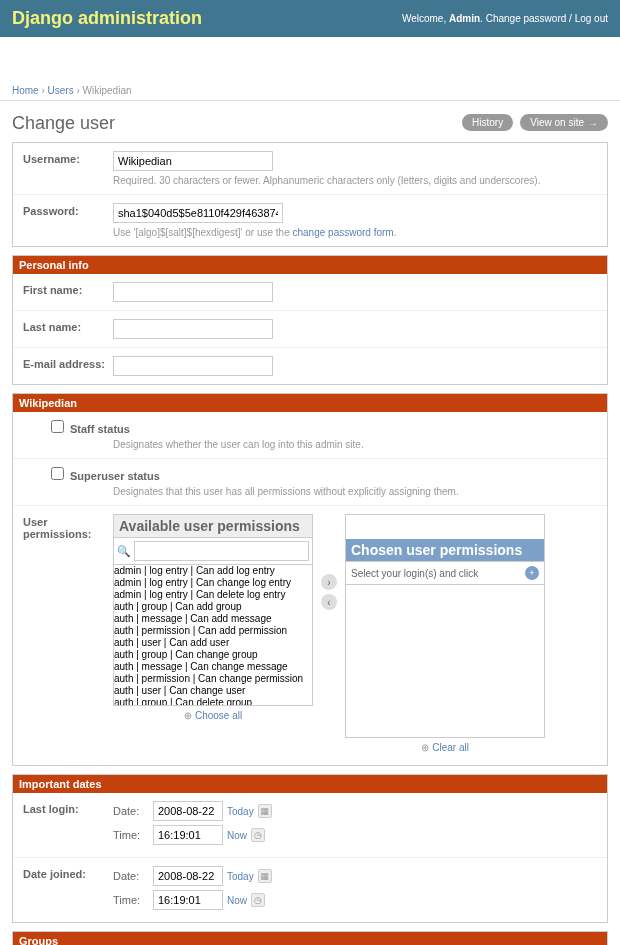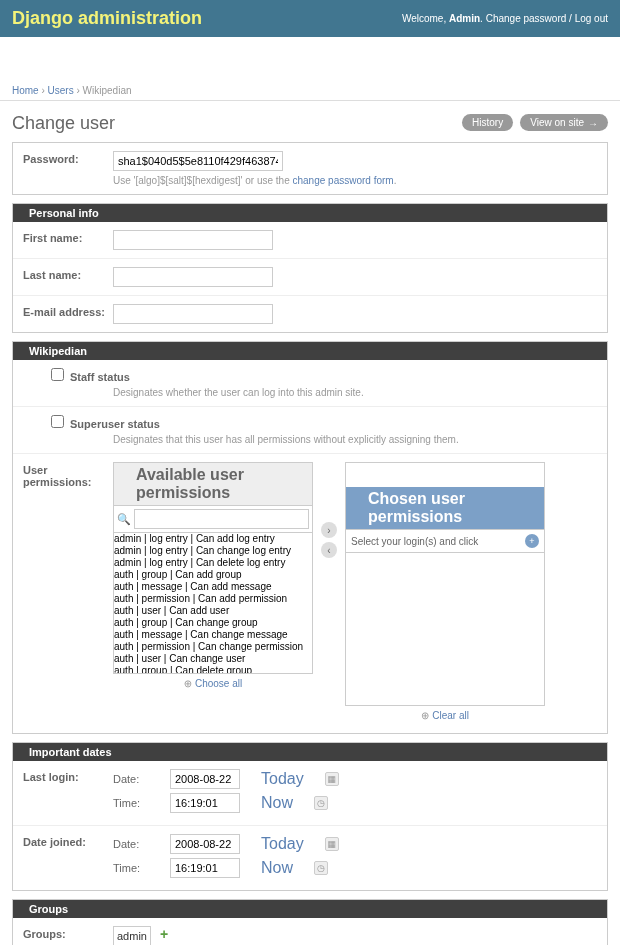--- a/index.html
+++ b/index.html
@@ -16,53 +16,53 @@
 .breadcrumbs a { color: #5b80b2; }
 
 #content { padding: 12px; }
 #content h1 { font-size: 18px; color: #666; font-weight: normal; margin-bottom: 8px; }
 
 .object-tools { float: right; margin-top: -28px; }
 .object-tools a { display: inline-block; background: #999; color: #fff; padding: 3px 10px; border-radius: 10px; font-size: 10px; margin-left: 4px; }
 .object-tools a .arrow { margin-left: 4px; }
 
 .module { border: 1px solid #ccc; margin-bottom: 8px; background: #fff; }
-.module h2 { background: #404040; color: #fff; padding: 3px 16px; font-size: 11px; font-weight: bold; }
+.module h2 { background: #c2410c; color: #fff; padding: 3px 6px; font-size: 11px; font-weight: bold; }
 .form-row { padding: 8px 10px; border-bottom: 1px solid #eee; overflow: hidden; font-size: 11px; }
 .form-row:last-child { border-bottom: none; }
 .form-row label.main { float: left; width: 85px; font-weight: bold; color: #666; font-size: 11px; padding-top: 2px; }
 .form-row .field-content { margin-left: 90px; }
 .form-row input[type=text], .form-row input[type=password] { border: 1px solid #ccc; padding: 3px 4px; font-size: 11px; }
 .help { color: #999; font-size: 10px; margin-top: 4px; }
 .help a { color: #5b80b2; }
 
 .checkbox-row label { font-weight: bold; color: #666; font-size: 11px; padding-left: 28px; }
 .checkbox-row input { margin-right: 6px; }
 .checkbox-row .help { margin-left: 90px; }
 
 .selector { display: flex; gap: 8px; align-items: flex-start; }
 .selector-available, .selector-chosen { border: 1px solid #ccc; width: 200px; }
-.selector-available h3, .selector-chosen h3 { background: #eee; padding: 3px 22px; font-size: 16px; font-weight: bold; color: #666; border-bottom: 1px solid #ccc; }
+.selector-available h3, .selector-chosen h3 { background: #eee; padding: 3px 5px; font-size: 14px; font-weight: bold; color: #666; border-bottom: 1px solid #ccc; }
 .selector-chosen h3 { background: #7ca0c7; color: #fff; margin-top: 24px; }
 .selector-filter { padding: 3px; border-bottom: 1px solid #ccc; display: flex; align-items: center; }
 .selector-filter input { flex: 1; border: 1px solid #ccc; padding: 2px; font-size: 10px; margin-left: 3px; }
 .selector select { width: 100%; border: none; font-size: 10px; }
 .selector-available select { height: 140px; }
 .selector-chosen .chosen-hint { padding: 4px 5px; font-size: 10px; color: #666; display: flex; align-items: center; justify-content: space-between; border-bottom: 1px solid #ccc; }
 .selector-chosen select { height: 152px; }
 .selector-mid { display: flex; flex-direction: column; gap: 4px; padding-top: 60px; }
 .selector-mid a { width: 16px; height: 16px; border-radius: 50%; background: #ddd; display: flex; align-items: center; justify-content: center; font-size: 10px; color: #666; }
 .selector-footer { text-align: center; padding: 4px 0; font-size: 10px; }
 .selector-footer a { color: #5b80b2; }
 .selector-footer::before { content: "⊕ "; color: #999; }
 
-.datetime-row .field-content > div { margin-bottom: 4px; display: flex; align-items: center; gap: 21px; }
+.datetime-row .field-content > div { margin-bottom: 4px; display: flex; align-items: center; gap: 4px; }
 .datetime-row .sublabel { display: inline-block; width: 36px; color: #666; }
 .datetime-row input { width: 70px; }
-.datetime-row .shortcut { color: #5b80b2; font-size: 16px; }
+.datetime-row .shortcut { color: #5b80b2; font-size: 10px; }
 .cal-icon, .clock-icon { display: inline-block; width: 14px; height: 14px; background: #eee; border: 1px solid #ccc; border-radius: 2px; font-size: 9px; text-align: center; line-height: 12px; color: #999; }
 
 .groups-select { border: 1px solid #ccc; padding: 3px; min-width: 38px; min-height: 18px; display: inline-block; vertical-align: top; }
 .add-icon { color: #5b9e41; font-size: 14px; font-weight: bold; margin-left: 6px; cursor: pointer; }
 
 .search-glyph { font-size: 11px; color: #999; }
 .circle-btn { display:inline-block; width:14px; height:14px; border-radius:50%; background:#7ca0c7; color:#fff; text-align:center; line-height:14px; font-size:9px; }
 </style>
 </head>
 <body>
@@ -84,20 +84,27 @@
 </div>
 
 <div id="content">
   <h1>Change user</h1>
   <div class="object-tools">
     <a href="#">History</a>
     <a href="#"><span>View on site</span><span class="arrow">→</span></a>
   </div>
 
   <div class="module">
+    <div class="form-row">
+      <label class="main">Username:</label>
+      <div class="field-content">
+        <input type="text" style="width: 160px;" value="Wikipedian">
+        <div class="help">Required. 30 characters or fewer. Alphanumeric characters only (letters, digits and underscores).</div>
+      </div>
+    </div>
     <div class="form-row">
       <label class="main">Password:</label>
       <div class="field-content">
         <input type="text" style="width: 170px;" value="sha1$040d5$5e8110f429f463874c2c18">
         <div class="help">
           <span>Use '[algo]$[salt]$[hexdigest]' or use the </span><a href="#">change password form</a><span>.</span>
         </div>
       </div>
     </div>
   </div>

